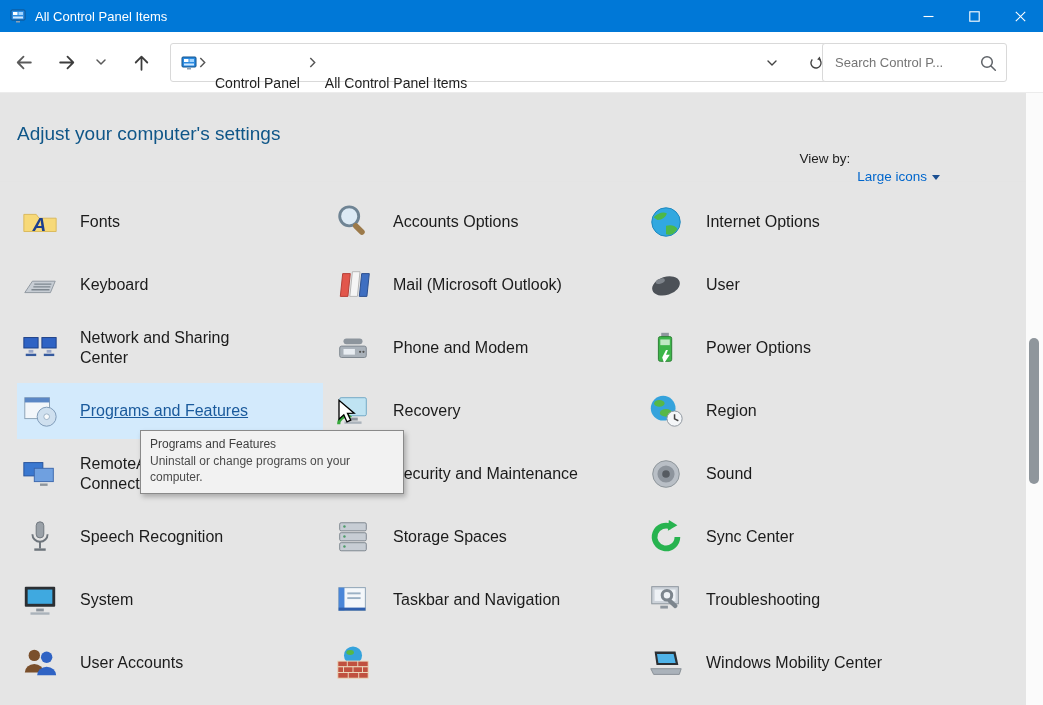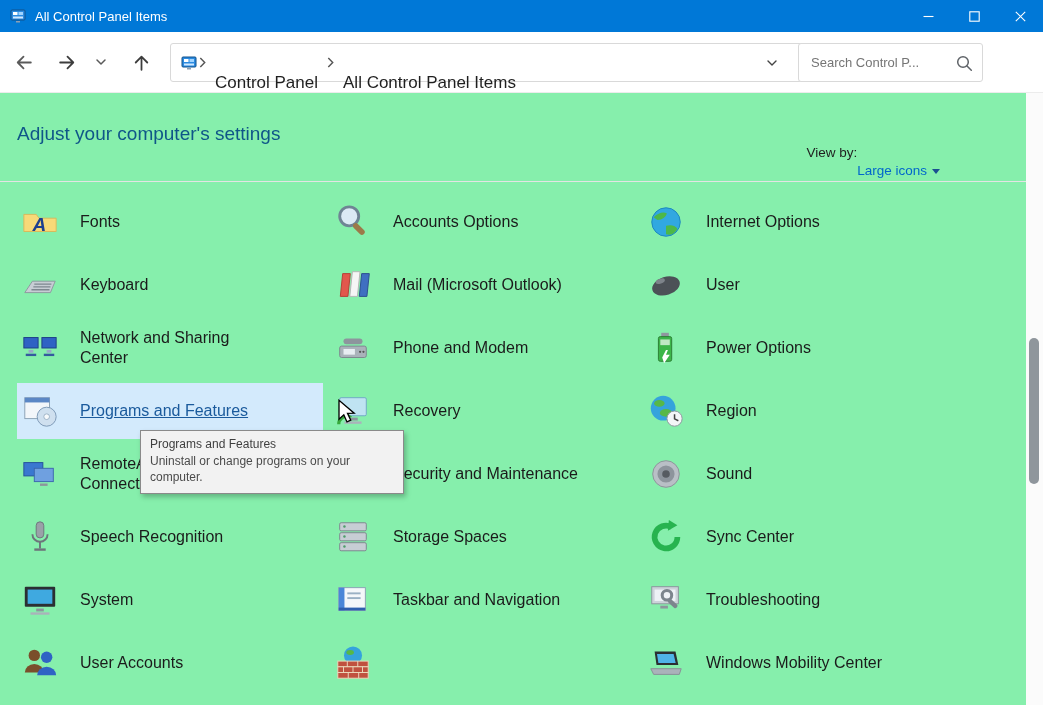--- a/index.html
+++ b/index.html
@@ -26,40 +26,40 @@
                   color:#3d3d3d; }
   .nav-back { left:8px; color:#5a5a5a; }
   .nav-forward { left:52px; }
   .nav-history { left:91px; width:20px; color:#5a5a5a; }
   .nav-up { left:126px; }
 
   .address-bar { position:absolute; left:170px; top:11px; width:666px; height:39px;
                  border:1px solid #d9d9d9; border-radius:3px; background:#fff;
                  display:flex; align-items:center; padding:0 4px 0 10px; }
   .crumb-icon { width:16px; height:16px; flex:0 0 16px; }
-  .crumb { font-size:17px; color:#1f1f1f; padding:0 7px; white-space:nowrap;margin-top:41px; }
+  .crumb { font-size:14px; color:#1f1f1f; padding:0 7px; white-space:nowrap;margin-top:41px; }
   .crumb-chev { color:#555; display:flex; align-items:center; margin:0 1px; }
   .address-right { margin-left:auto; display:flex; align-items:center; }
   .addr-chevron, .refresh-btn { width:30px; height:30px; display:flex; align-items:center;
                                 justify-content:center; color:#444; }
   .refresh-btn { margin-left:14px; }
 
-  .search-box { position:absolute; left:798px; top:11px; width:185px; height:39px;
+  .search-box { position:absolute; left:822px; top:11px; width:185px; height:39px;
                 border:1px solid #d9d9d9; border-radius:3px; background:#fff;
                 display:flex; align-items:center; padding:0 9px 0 12px;gap:28px; }
   .search-box input { flex:1; min-width:0; border:none; outline:none; font-size:13px;
                       color:#333; font-family:"Liberation Sans",sans-serif; }
   .search-box input::placeholder { color:#757575; }
   .search-icon-wrap { flex:0 0 18px; display:flex; color:#5f6368; }
 
   
-  .main { position:absolute; top:93px; left:0; right:0; bottom:0; background:#86efac; }
+  .main { position:absolute; top:93px; left:0; right:0; bottom:0; background:#e5e5e5; }
   .page-title { position:absolute; left:17px; top:30px; font-size:19px; color:#0f5688; }
-  .view-by { position:absolute; right:103px; top:34px; font-size:13.5px;
-             display:flex; align-items:center; }
+  .view-by { position:absolute; right:103px; top:40px; font-size:13.5px;
+             display:flex; align-items:center; gap:7px; }
   .vb-label { color:#1f1f1f; }
   .vb-value { color:#0066cc; display:flex; align-items:center; gap:5px;margin-top:36px; }
   .caret-down { width:0; height:0; border-left:4px solid transparent;
                 border-right:4px solid transparent; border-top:5px solid #1b4f91; margin-top:2px; }
 
   .items-grid { position:absolute; top:88px; left:0; right:17px; bottom:0;
                 border-top:1px solid #e4e4e4; padding:8px 0 0 17px;
                 display:grid; grid-template-columns:313px 313px 313px;
                 grid-auto-rows:63px; align-items:center; overflow:hidden; }
   .item { display:flex; align-items:center; width:306px; height:56px; padding-left:3px; }

